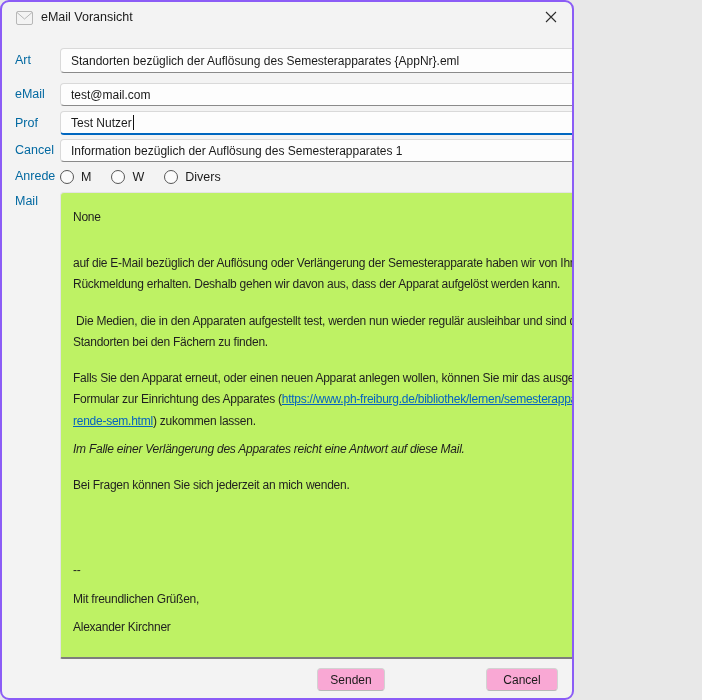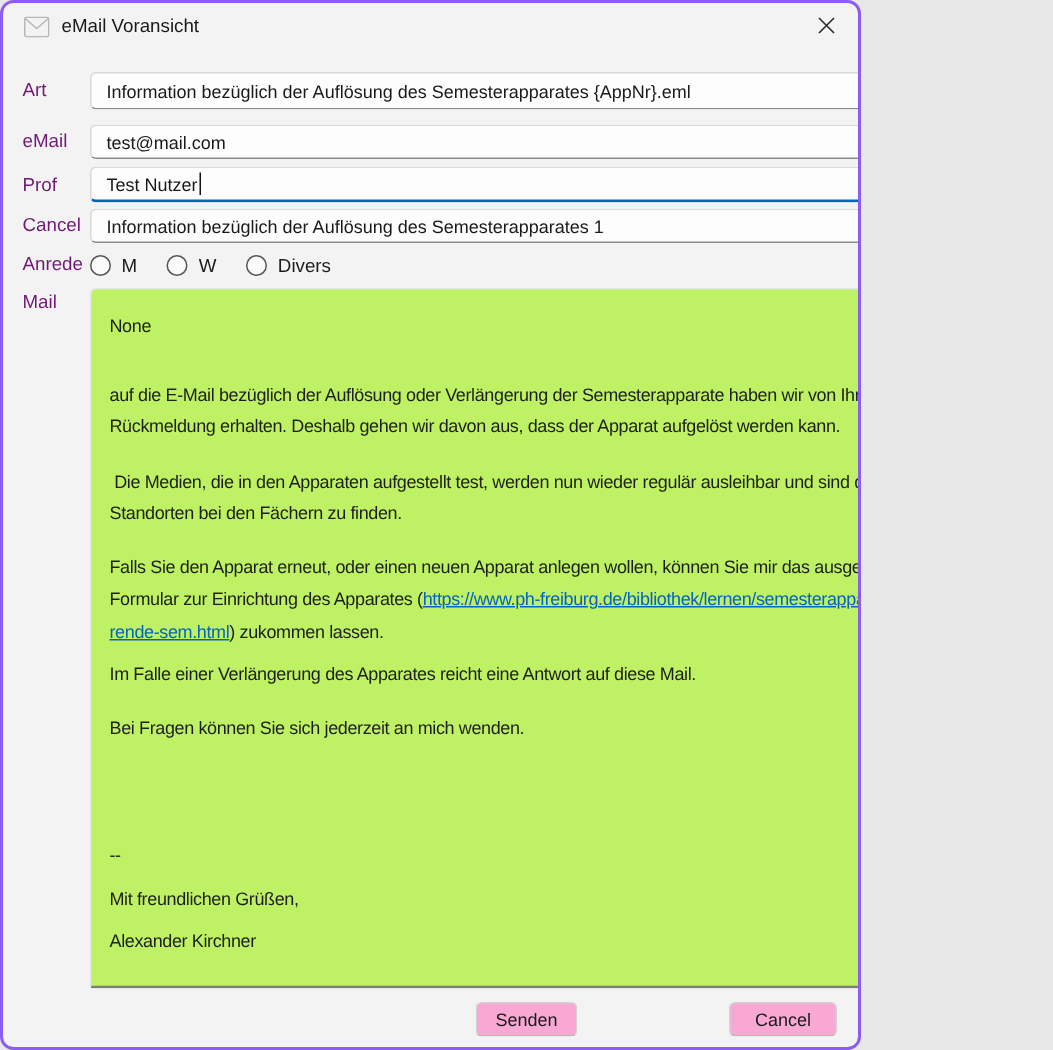--- a/index.html
+++ b/index.html
@@ -9,21 +9,21 @@
     border:2px solid #8b5cf6;border-radius:9px;overflow:hidden;
     color:#1b1b1b;
   }
   
   .titlebar{position:absolute;left:0;top:0;width:100%;height:32px;}
   .ticon{position:absolute;left:14px;top:9px;width:17px;height:14px;}
   .ttitle{position:absolute;left:39px;top:8px;font-size:12.5px;color:#1a1a1a;}
   .closebtn{position:absolute;right:6px;top:3px;width:30px;height:26px;background:none;border:none;
     display:flex;align-items:center;justify-content:center;cursor:default;padding:0;}
   
-  .rowlabel{position:absolute;left:13px;font-size:12.5px;color:#701a75;}
+  .rowlabel{position:absolute;left:13px;font-size:12.5px;color:#0369a1;}
   .field{
     position:absolute;left:58px;width:587px;background:#fdfdfd;
     border:1px solid #d9d9d9;border-bottom:1px solid #8a8a8a;border-radius:4px;
     font-size:12px;color:#1a1a1a;display:flex;align-items:center;padding:0 10px;
     white-space:nowrap;overflow:hidden;
   }
   .combo{top:46px;height:25px;padding-right:30px;}
   .combo .chev{position:absolute;right:10px;top:9px;}
   .f-email{top:81px;height:23px;}
   .f-prof{top:109px;height:24px;border-bottom:2px solid #0067c0;}
@@ -43,21 +43,21 @@
     border:1px solid #e4e4e4;border-bottom:2px solid #7d7d7d;border-radius:4px 4px 2px 2px;
     padding:14px 6px 0 12px;overflow:hidden;font-size:12px;line-height:21.5px;
     letter-spacing:-0.25px;color:#1f1f1f;
   }
   .mailarea a{color:#0563c1;text-decoration:underline;word-break:break-all;letter-spacing:-0.25px;}
   .para{white-space:pre-wrap;}
   .para1{margin-bottom:24px;}
   .para2{margin-bottom:15px;}
   .para3{margin-bottom:14px;}
   .para4{margin-bottom:7px;}
-  .para5{margin-bottom:14px;}
+  .para5{margin-bottom:14px;font-style:italic;}
   .para6{margin-bottom:64px;}
   .para7{margin-bottom:7px;}
   .para8{margin-bottom:7px;}
   .sbthumb{position:absolute;right:3px;top:13px;width:3px;height:408px;background:#a0a0a0;border-radius:2px;}
   
   .btn{
     position:absolute;top:666px;height:23px;background:#f9a8d4;border:1px solid #d2d2d2;
     border-bottom-color:#b8b8b8;border-radius:4px;font-size:12px;color:#1a1a1a;
     display:flex;align-items:center;justify-content:center;padding:0;
   }
@@ -81,21 +81,21 @@
       <span>
         <svg width="14" height="14" viewBox="0 0 14 14">
           <path d="M2 2 L12 12 M12 2 L2 12" stroke="#2c2c2c" stroke-width="1.1" fill="none"></path>
         </svg>
       </span>
     </button>
   </div>
 
   <span class="rowlabel" style="top:51px;">Art</span>
   <div class="field combo">
-    <span>Information bezüglich der Auflösung des Semesterapparates {AppNr}.eml</span>
+    <span>Standorten bezüglich der Auflösung des Semesterapparates {AppNr}.eml</span>
     <span class="chev">
       <svg width="11" height="7" viewBox="0 0 11 7">
         <path d="M1 1 L5.5 5.5 L10 1" fill="none" stroke="#5a5a5a" stroke-width="1.3"></path>
       </svg>
     </span>
   </div>
   <button class="editbtn">
     <span>
       <svg width="21" height="21" viewBox="0 0 21 21">
         <path d="M4 6 h13 M4 10 h9 M4 14 h5" stroke="#9a9a9a" stroke-width="1.8" fill="none" stroke-linecap="round"></path>

